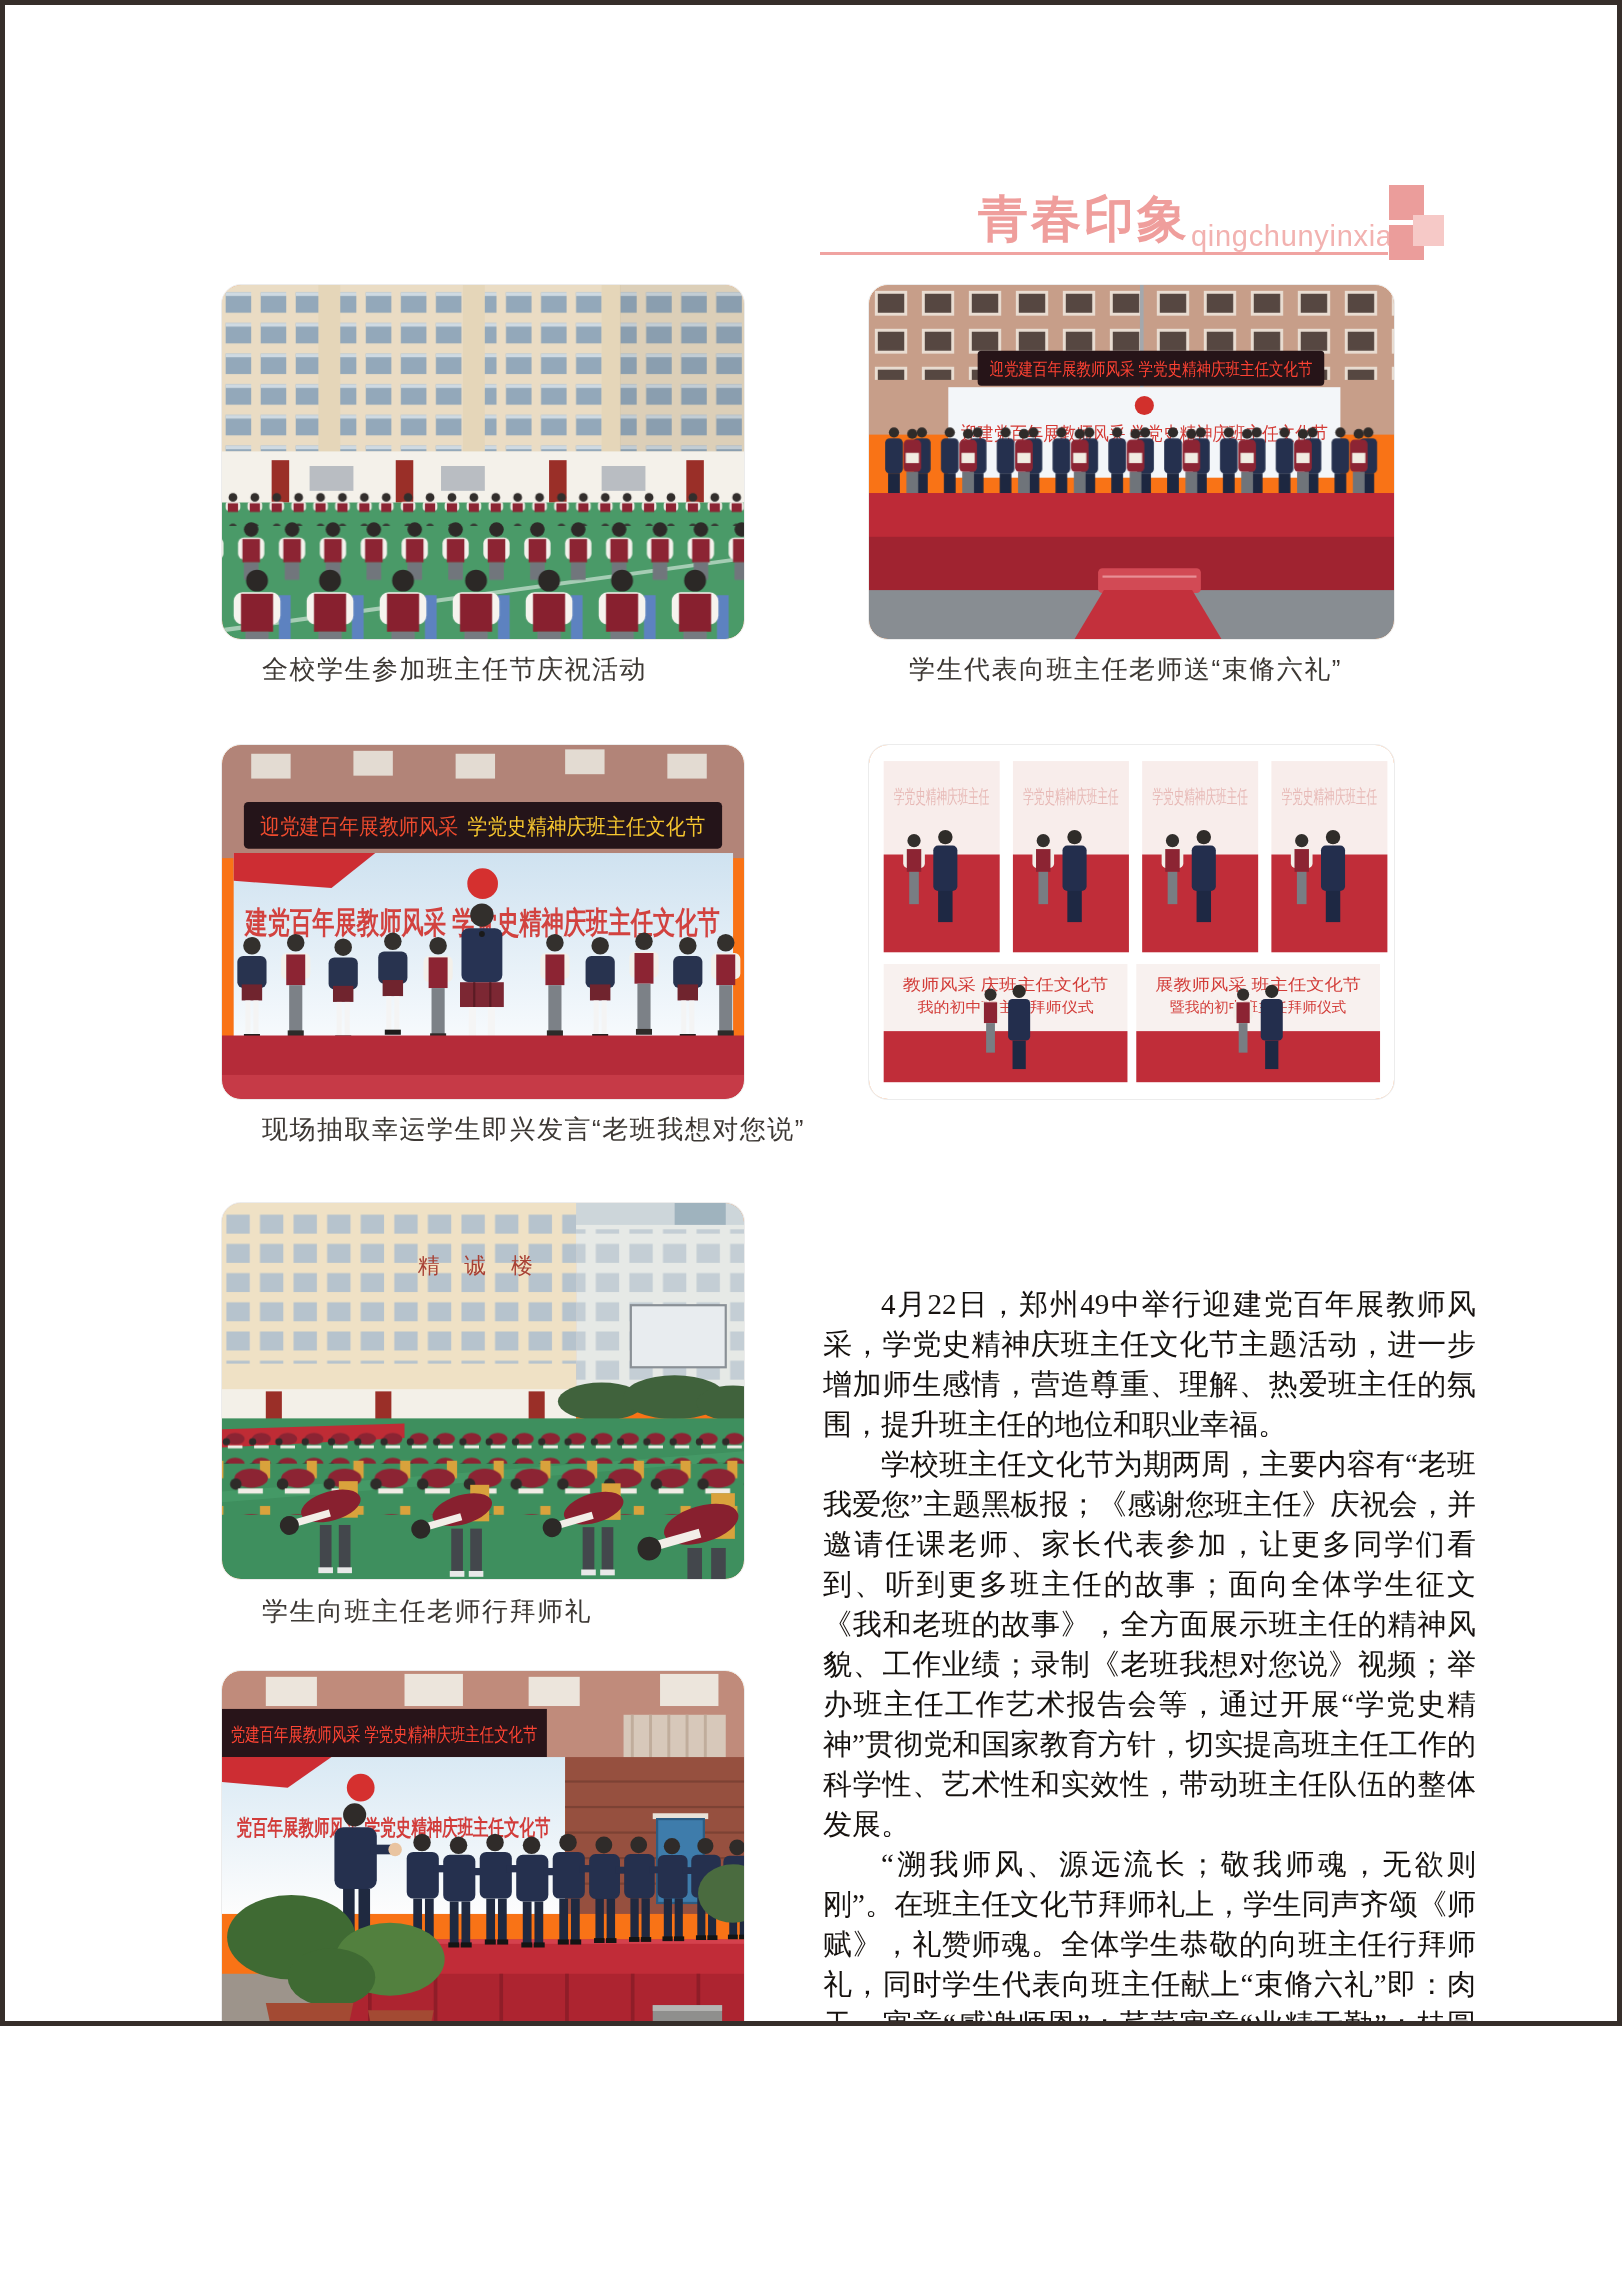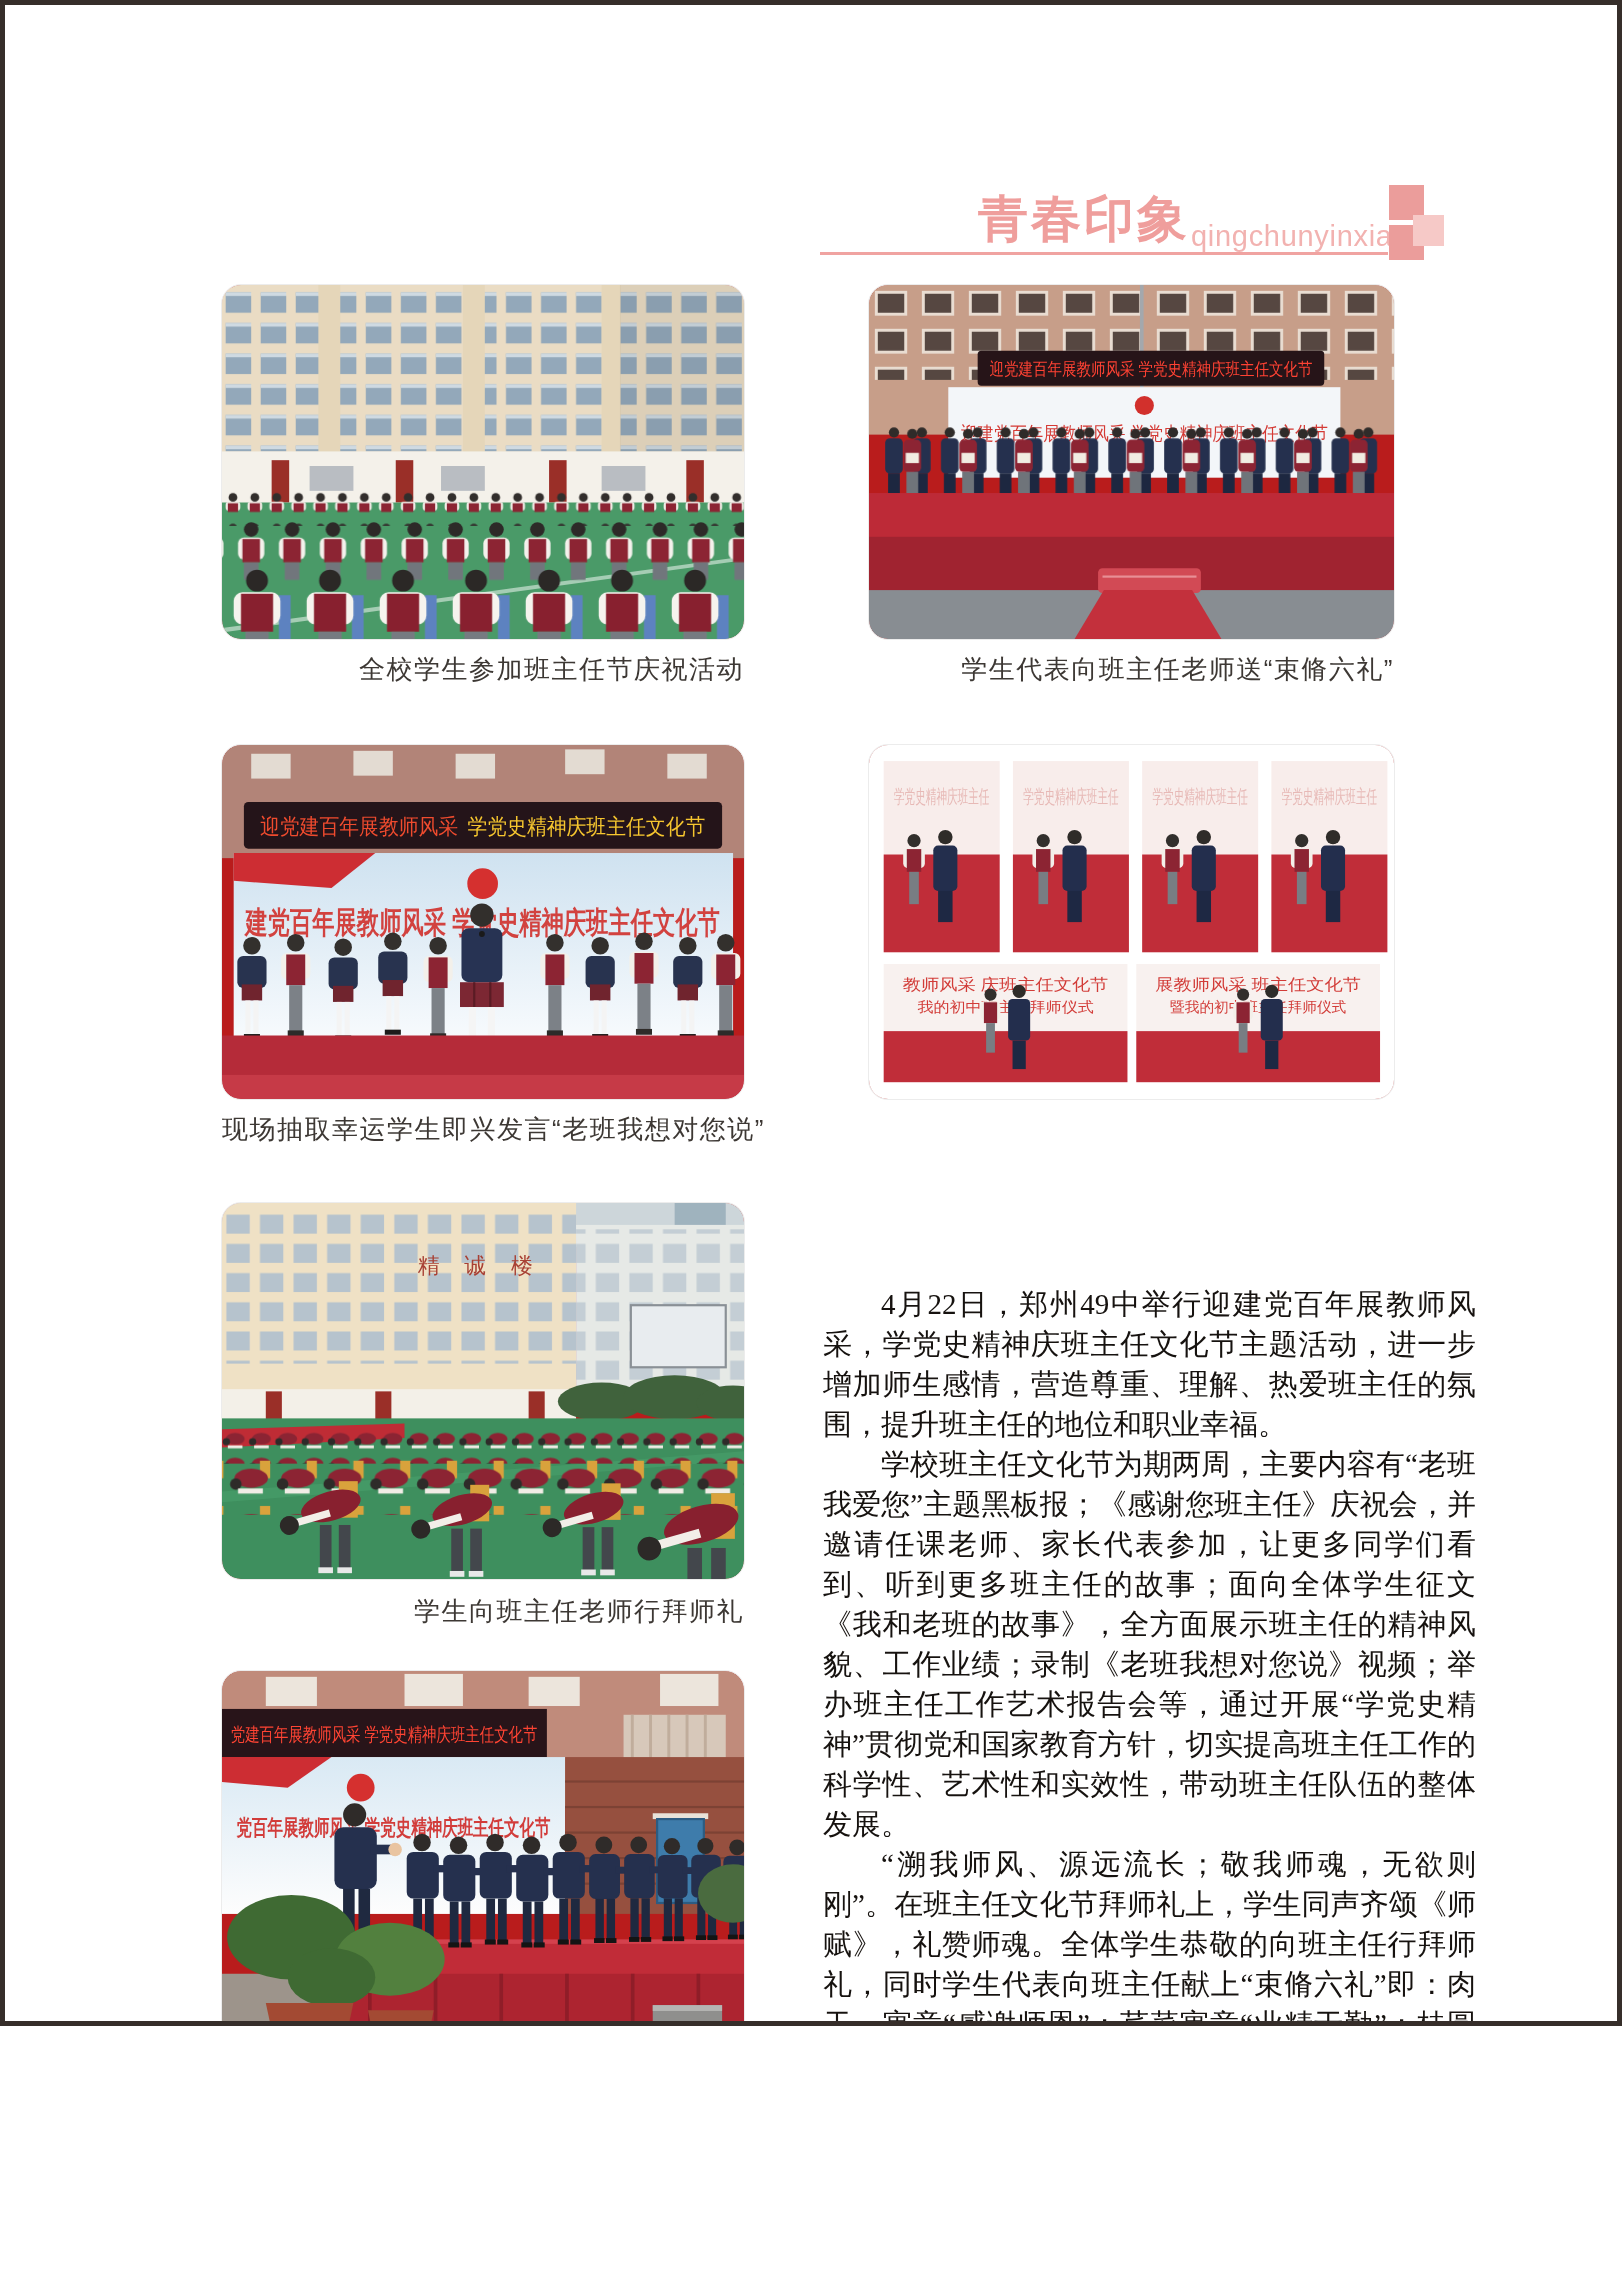--- a/index.html
+++ b/index.html
@@ -16,31 +16,31 @@
   .hdr-pinyin{
     position:absolute;left:1186px;top:215px;font-size:29px;color:#f2b2b0;
     letter-spacing:0.7px;white-space:nowrap;
   }
   .hdr-line{position:absolute;left:815px;top:247px;width:568px;height:2.9px;background:#f0a3a1;}
   .hdr-sq{position:absolute;}
   .sq1{left:1384px;top:180px;width:35px;height:35px;background:#eb9d9b;}
   .sq2{left:1408px;top:210px;width:31px;height:31px;background:#f6c9c7;}
   .sq3{left:1384px;top:220px;width:35px;height:35px;background:#eb9d9b;}
   
-  .photo{position:absolute;border-radius:19px;overflow:hidden;outline:0.7px solid #ececec;background:#b91c1c;}
+  .photo{position:absolute;border-radius:19px;overflow:hidden;outline:0.7px solid #ececec;background:#f97316;}
   .photo svg{display:block;width:100%;height:100%;}
   .photo text{font-family:"Liberation Sans",sans-serif;}
   .ph1{left:217px;top:280px;width:522px;height:354px;}
   .ph2{left:864px;top:280px;width:525px;height:354px;}
   .ph3{left:217px;top:740px;width:522px;height:354px;}
   .ph4{left:864px;top:740px;width:525px;height:354px;text-align:right;}
   .ph5{left:217px;top:1198px;width:522px;height:376px;}
   .ph6{left:217px;top:1666px;width:522px;height:383px;}
   
-  .caption{position:absolute;text-align:right;font-size:26px;color:#3d3834;letter-spacing:1.5px;white-space:nowrap;}
+  .caption{position:absolute;text-align:left;font-size:26px;color:#3d3834;letter-spacing:1.5px;white-space:nowrap;margin-left:40px;}
   .cap1{left:217px;width:522px;top:647px;}
   .cap2{left:864px;width:525px;top:647px;}
   .cap3{left:217px;width:522px;top:1107px;}
   .cap4{left:864px;width:525px;top:1107px;}
   .cap5{left:217px;width:522px;top:1589px;}
   .cap6{left:217px;width:522px;top:2066px;}
   
   .article{
     position:absolute;left:818px;top:1231px;width:653px;
     font-family:Liberation Serif, serif;

